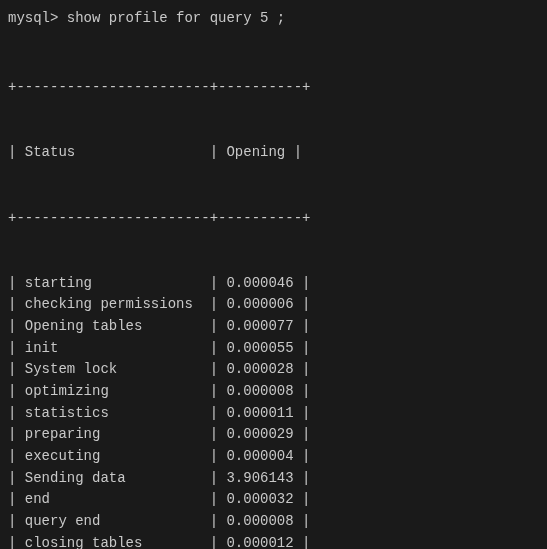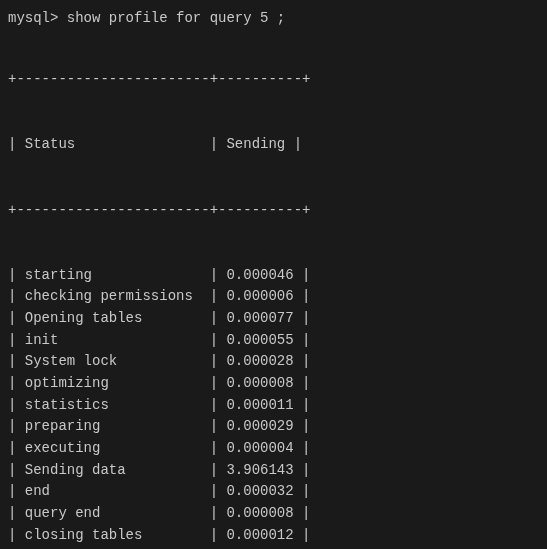--- a/index.html
+++ b/index.html
@@ -11,40 +11,40 @@
       width: 547px;
       min-height: 549px;
       padding: 10px 8px 8px 8px;
     }
     .terminal {
       background: #1a1a1a;
       width: 100%;
     }
     .command-line {
       color: #c8c8c8;
-      margin-bottom: 0;
+      margin-bottom: 8px;
       white-space: pre;
     }
     .table-container {
       white-space: pre;
       line-height: 1.55;
     }
     .separator {
       color: #c8c8c8;
     }
     .wrapper {
       position: relative;
     }
   </style>
 </head>
 <body>
 
 <div class="wrapper terminal">
   <div class="command-line">mysql&gt; show profile for query 5 ;</div>
   <div class="table-container">
     <div class="separator">+-----------------------+----------+</div>
-    <div class="separator">| Status                | Sending |</div>
+    <div class="separator">| Status                | Opening |</div>
     <div class="separator">+-----------------------+----------+</div>
     <div id="table-rows"><div>| starting              | 0.000046 |</div><div>| checking permissions  | 0.000006 |</div><div>| Opening tables        | 0.000077 |</div><div>| init                  | 0.000055 |</div><div>| System lock           | 0.000028 |</div><div>| optimizing            | 0.000008 |</div><div>| statistics            | 0.000011 |</div><div>| preparing             | 0.000029 |</div><div>| executing             | 0.000004 |</div><div>| Sending data          | 3.906143 |</div><div>| end                   | 0.000032 |</div><div>| query end             | 0.000008 |</div><div>| closing tables        | 0.000012 |</div></div>
     
   </div>
 
 </div>
 
 </body></html>

